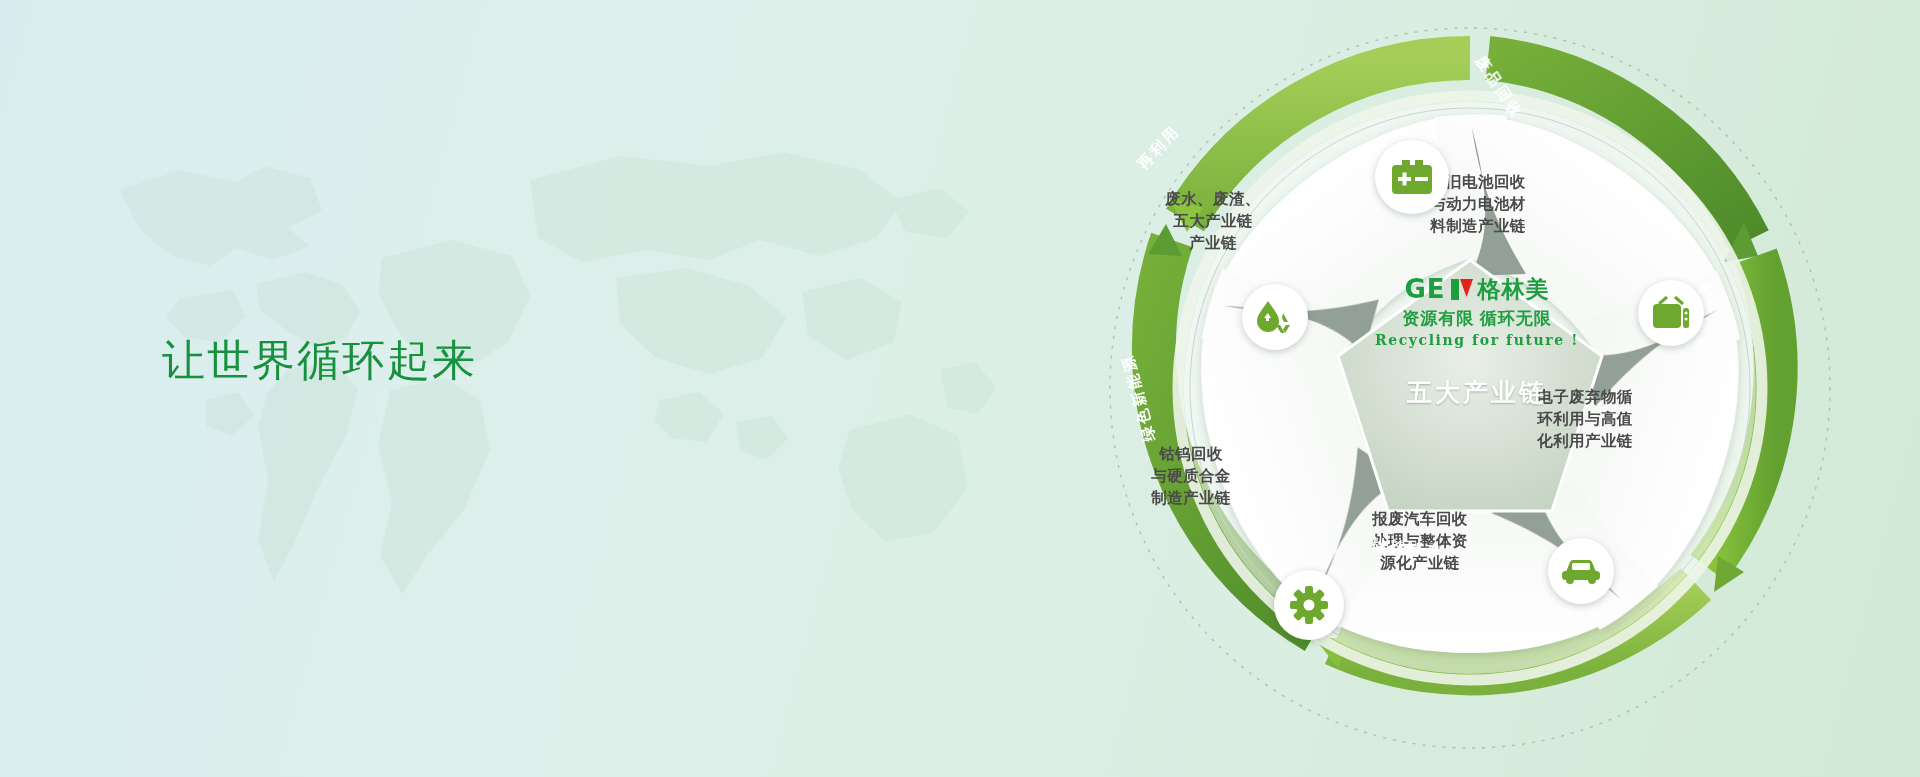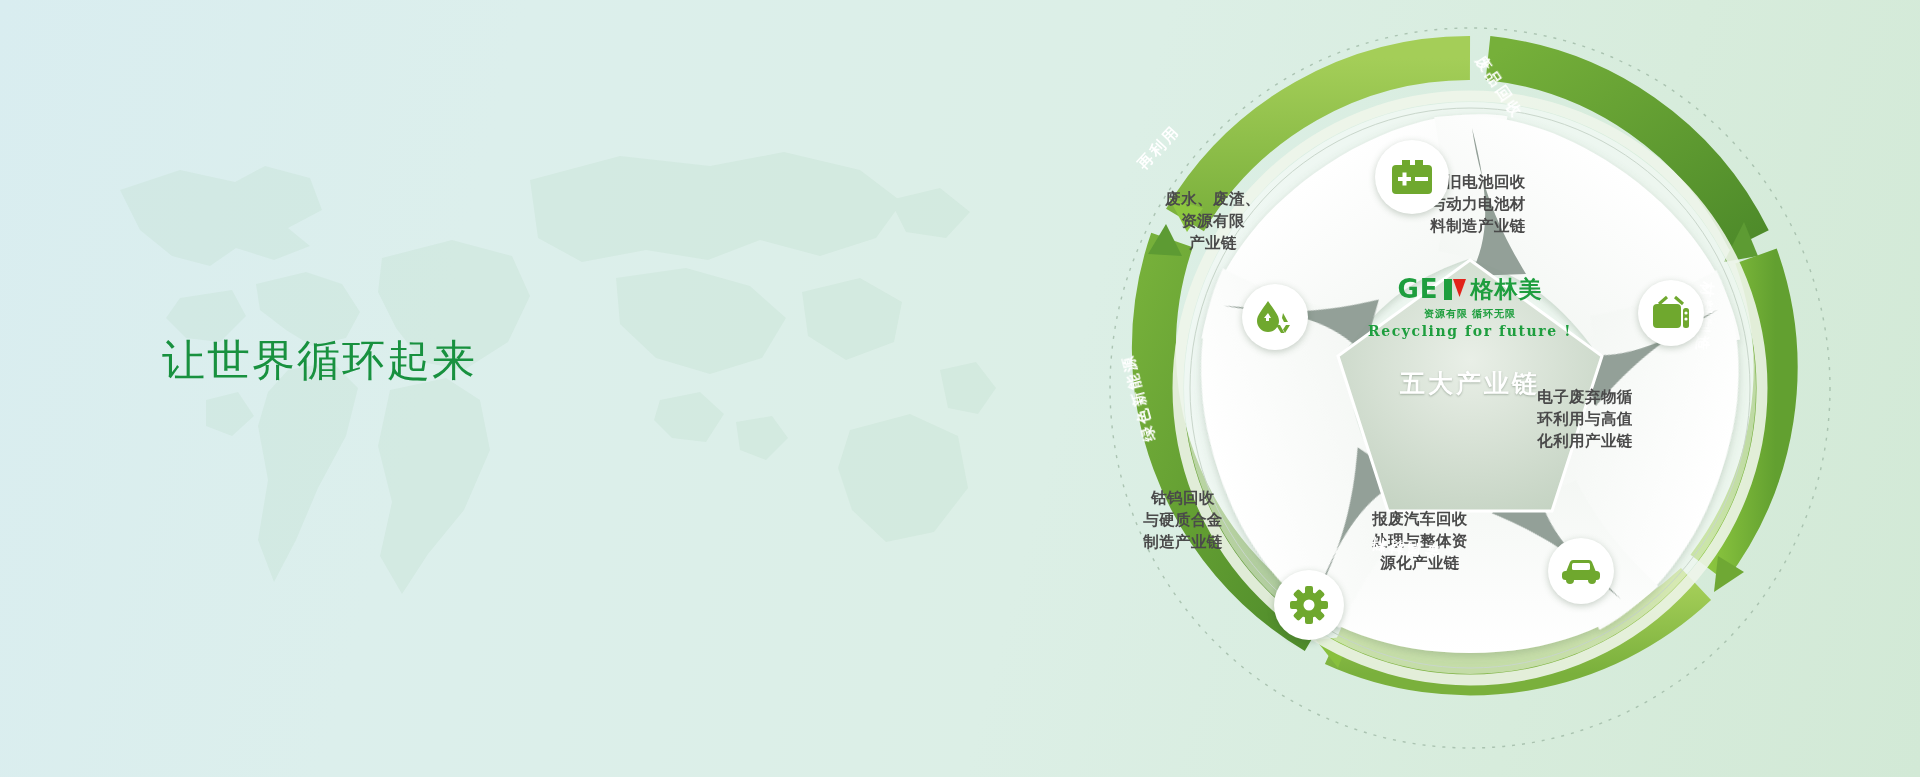--- a/index.html
+++ b/index.html
@@ -30,29 +30,29 @@
   .petal-txt{
     position:absolute;color:#4a4a4a;font-size:15.5px;line-height:1.42;
     text-align:center;font-weight:700;letter-spacing:.4px;z-index:5;white-space:pre-line;
   }
   .ring-txt{
     position:absolute;color:#ffffff;font-size:15px;font-weight:700;letter-spacing:3px;
     z-index:5;white-space:nowrap;
   }
 
   
-  .center{position:absolute;z-index:6;text-align:center;width:230px;left:335px;top:268px;}
+  .center{position:absolute;z-index:6;text-align:center;width:230px;left:342px;top:268px;}
   .gem-row{display:flex;align-items:center;justify-content:center;gap:5px;}
   .gem-word{
     font-family:"DejaVu Sans",sans-serif;font-weight:700;font-size:26px;color:#1e9e3e;
     letter-spacing:1px;line-height:1;
   }
   .gem-mark{width:22px;height:21px;position:relative;display:inline-block;}
   .gem-cn{font-size:23px;color:#1e9e3e;font-weight:700;letter-spacing:1px;line-height:1;}
-  .gem-sub{font-size:10px;color:#1e9e3e;font-weight:700;letter-spacing:1px;margin-top:5px;}
+  .gem-sub{font-size:17px;color:#1e9e3e;font-weight:700;letter-spacing:1px;margin-top:5px;}
   .gem-en{
     font-family:"DejaVu Serif","Liberation Serif",serif;font-weight:700;
     font-size:14px;color:#1e9e3e;letter-spacing:1.6px;margin-top:2px;text-align:center;
   }
   .five{
     margin-top:28px;font-size:25px;font-weight:700;color:#ffffff;letter-spacing:3px;
     text-shadow:0 1px 2px rgba(90,110,90,.45);
   }
 
   
@@ -161,32 +161,32 @@
         <path d="M 450 268 C 470 230 470 190 452 120 C 462 190 486 232 506 266 Z" transform="rotate(144 450 380)"></path>
         <path d="M 450 268 C 470 230 470 190 452 120 C 462 190 486 232 506 266 Z" transform="rotate(216 450 380)"></path>
         <path d="M 450 268 C 470 230 470 190 452 120 C 462 190 486 232 506 266 Z" transform="rotate(288 450 380)"></path>
       </g>
 
       <path d="M 450 252 L 582 348 L 532 503 L 368 503 L 318 348 Z" fill="url(#innerHub)" stroke="#ffffff" stroke-width="3"></path>
     </svg>
 
     
     <div class="petal-txt" style="left:118px;top:180px;width:150px;">废水、废渣、
-资源有限
+五大产业链
 产业链</div>
     <div class="petal-txt" style="left:378px;top:163px;width:160px;">废旧电池回收
 与动力电池材
 料制造产业链</div>
     <div class="petal-txt" style="left:484px;top:378px;width:162px;">电子废弃物循
 环利用与高值
 化利用产业链</div>
     <div class="petal-txt" style="left:320px;top:500px;width:160px;">报废汽车回收
 处理与整体资
 源化产业链</div>
-    <div class="petal-txt" style="left:88px;top:435px;width:150px;margin-top:44px;">钴钨回收
+    <div class="petal-txt" style="left:96px;top:435px;width:150px;">钴钨回收
 与硬质合金
 制造产业链</div>
 
     
     <div class="ring-txt" style="left:112px;top:130px;transform:rotate(-47deg);">再利用</div>
     <div class="ring-txt" style="left:443px;top:70px;transform:rotate(56deg);">废品回收</div>
     <div class="ring-txt" style="left:648px;top:300px;transform:rotate(95deg);">材料制造</div>
     <div class="ring-txt" style="left:348px;top:530px;transform:rotate(188deg);">金属材料</div>
     <div class="ring-txt" style="left:74px;top:380px;transform:rotate(255deg);">绿色新能源</div>
 

